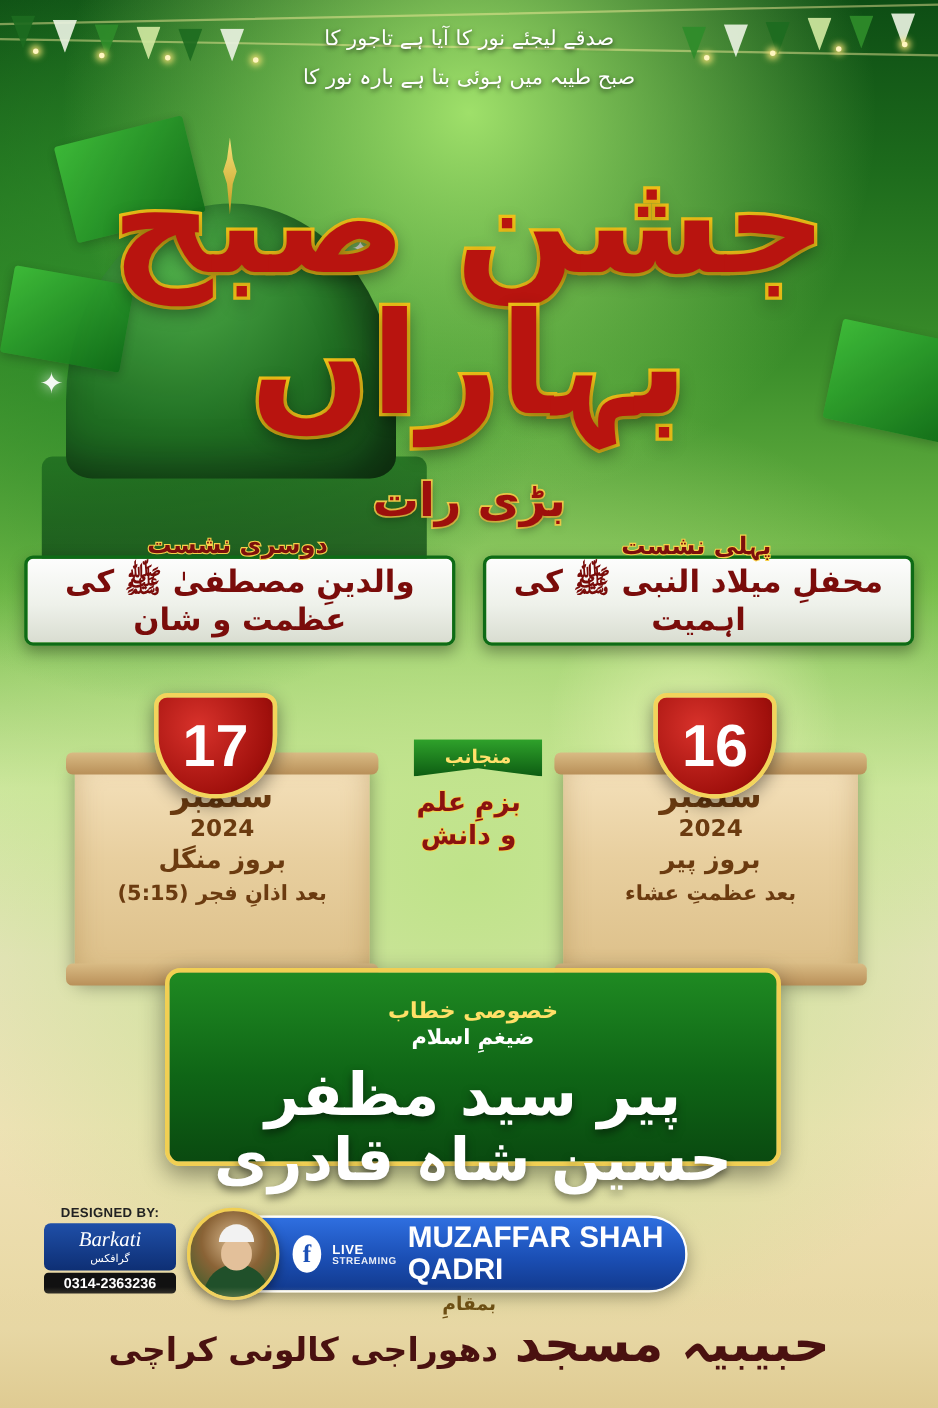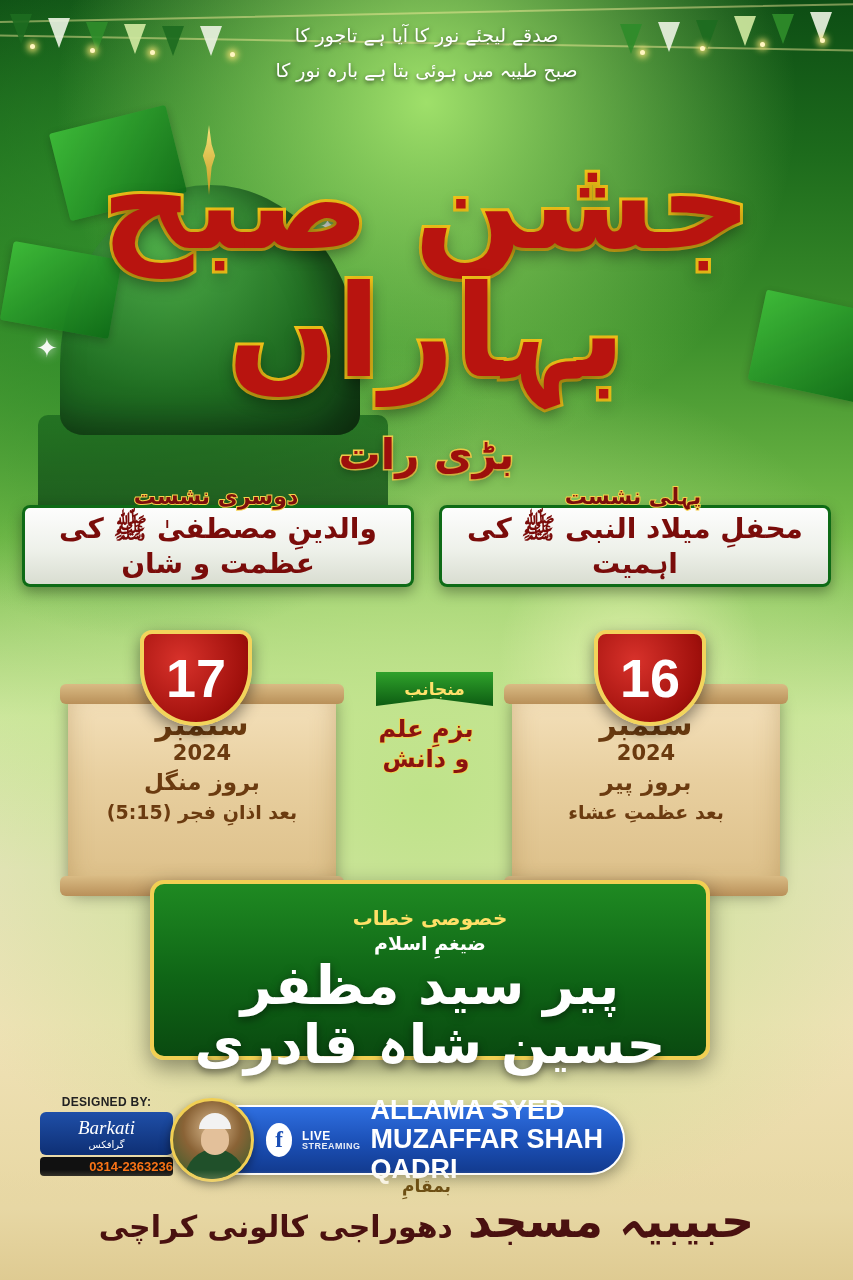--- a/index.html
+++ b/index.html
@@ -175,37 +175,37 @@
     position: absolute; left: 150px; top: 880px; width: 560px; height: 180px;
     background: linear-gradient(180deg,#1f8a22 0%, #0f6516 55%, #0a4a10 100%);
     border: 4px solid #f1cf53; border-radius: 14px;
     box-shadow: 0 8px 22px rgba(0,0,0,.4);
     direction: rtl; text-align: center; padding-top: 22px;
   }
   .speaker-kicker { font-size: 20px; font-weight: bold; color: #ffe067; }
   .speaker-role   { font-size: 19px; font-weight: bold; color: #ffffff; margin-top: 2px; }
   .speaker-name   {
     font-size: 54px; font-weight: bold; color: #ffffff;
-    margin-top: 2px; line-height: 1.1;
+    margin-top: 12px; line-height: 1.1;
     text-shadow: 0 3px 8px rgba(0,0,0,.5);
   }
   
   .designer {
-    position: absolute; left: 40px; top: 1095px; width: 133px; text-align: center;
+    position: absolute; left: 40px; top: 1095px; width: 120px; text-align: center;
   }
   .designer .lbl { font-size: 12px; font-weight: bold; color: #222; letter-spacing: .3px; }
   .designer .card {
     margin-top: 3px; background: linear-gradient(180deg,#1f4fa8,#0e2f74);
     border-radius: 6px; padding: 5px 4px; color: #fff;
   }
   .designer .brand { font-family: "Liberation Serif", serif; font-style: italic; font-size: 19px; }
   .designer .sub { font-size: 10px; }
   .designer .phone {
-    margin-top: 2px; background: #111; color: #f97316; font-size: 13px; font-weight: bold;
-    border-radius: 4px; padding: 2px 0; text-align: right;
+    margin-top: 2px; background: #111; color: #ffffff; font-size: 13px; font-weight: bold;
+    border-radius: 4px; padding: 2px 0;
   }
   
   .live-bar {
     position: absolute; left: 175px; top: 1105px; width: 450px; height: 70px;
     background: linear-gradient(180deg,#2f6fe0 0%, #1b4fb5 55%, #123a8e 100%);
     border: 2px solid #ffffff; border-radius: 35px;
     display: flex; align-items: center; gap: 10px; padding-left: 14px;
     box-shadow: 0 6px 16px rgba(0,0,0,.35);
   }
   .fb-badge {
@@ -362,21 +362,20 @@
   </div>
 
   <div class="live-bar">
     <div style="width:84px;"></div>
     <div class="fb-badge">f</div>
     <div style="display:flex; flex-direction:column; line-height:1;">
       <span class="live-word">LIVE</span>
       <span class="live-word" style="font-size:9px; opacity:.9;">STREAMING</span>
     </div>
     <div style="text-align:left;">
-      <div class="live-name">ALLAMA SYED</div>
       <div class="live-name">MUZAFFAR SHAH QADRI</div>
     </div>
   </div>
   <div class="speaker-photo">
     <div class="robe"></div>
       <div class="face"></div>
       <div class="cap"></div>
   </div>
 
   <div class="footer">

